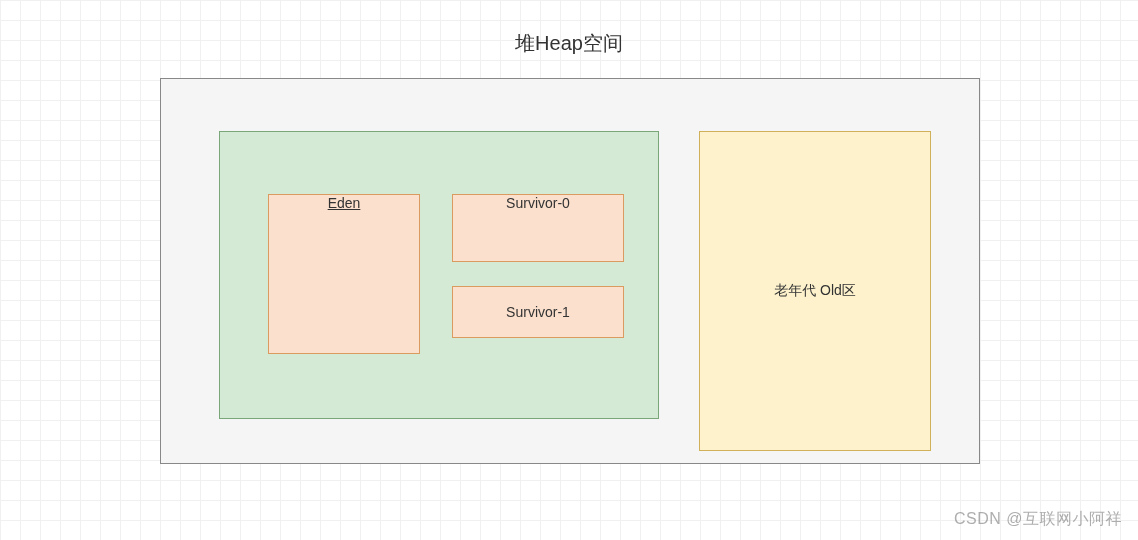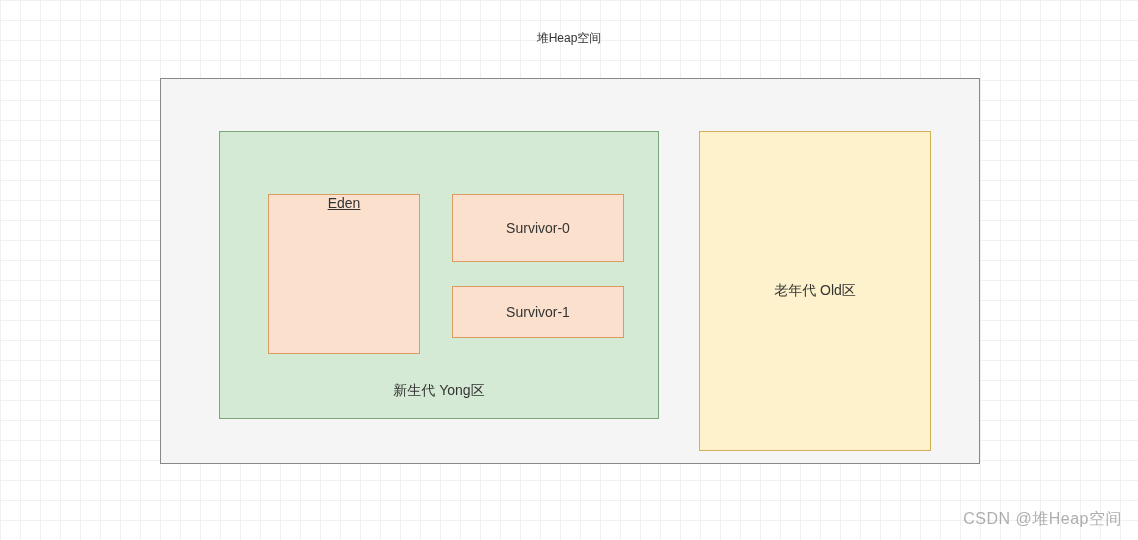--- a/index.html
+++ b/index.html
@@ -15,21 +15,21 @@
         linear-gradient(#f0f0f0 1px, transparent 1px),
         linear-gradient(90deg, #f0f0f0 1px, transparent 1px);
       background-size: 20px 20px;
       overflow: hidden;
     }
     .title {
       position: absolute;
       top: 30px;
       left: 0; right: 0;
       text-align: center;
-      font-size: 12px;
+      font-size: 20px;
     }
     .heap {
       position: absolute;
       top: 78px;
       left: 160px;
       width: 820px;
       height: 386px;
       background: #f5f5f5;
       border: 1px solid #888;
     }
@@ -57,21 +57,20 @@
     }
     .survivor0 {
       position: absolute;
       top: 62px;
       left: 232px;
       width: 172px;
       height: 68px;
       background: #fbe0cd;
       border: 1px solid #d99b5f;
       display: flex;
-      align-items: center;
       justify-content: center;
     }
     .survivor1 {
       position: absolute;
       top: 154px;
       left: 232px;
       width: 172px;
       height: 52px;
       background: #fbe0cd;
       border: 1px solid #d99b5f;
@@ -116,22 +115,21 @@
   <div class="young">
     <div class="eden">
       <span>Eden</span>
     </div>
     <div class="survivor0">
       <span>Survivor-0</span>
     </div>
     <div class="survivor1">
       <span>Survivor-1</span>
     </div>
-    <div class="young-label">新生代 Yong区</div>
   </div>
 
   <div class="old">
     <span>老年代 Old区</span>
   </div>
 
 </div>
 
-<div class="watermark">CSDN @堆Heap空间</div>
+<div class="watermark">CSDN @互联网小阿祥</div>
 
 </body></html>

